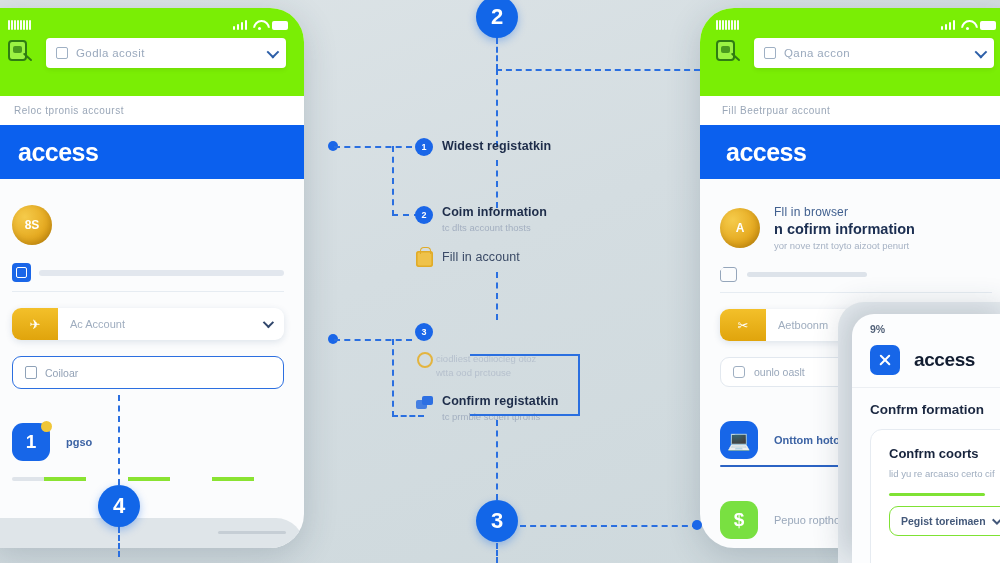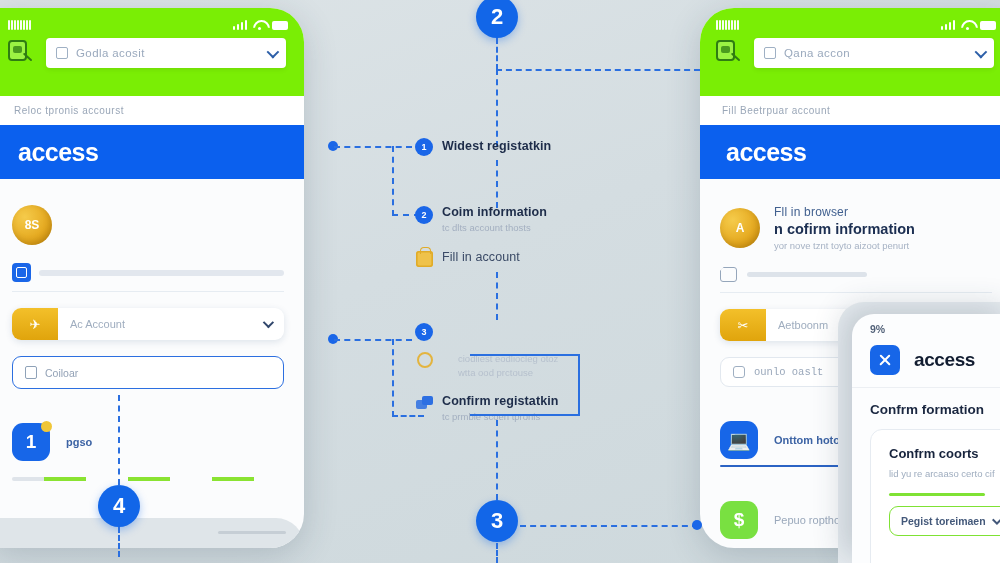--- a/index.html
+++ b/index.html
@@ -129,21 +129,21 @@
 
   .clip-row { display:flex; align-items:center; gap:10px; margin-top:16px;
       border-bottom:1px solid #e6ecf2; padding-bottom:10px;}
   .clip-ico { width:17px;height:15px;border:1.7px solid #95a6bb;border-radius:3px;flex:0 0 auto;
      clip-path:polygon(0 25%,22% 0,100% 0,100% 100%,0 100%);}
   .clip-bar { flex:1; height:5px; background:#dde3ea; border-radius:3px; max-width:120px;}
 
   .chk-row { margin-top:16px; height:30px; border:1.4px solid #e2e8ef; border-radius:9px;
       display:flex;align-items:center;gap:9px;padding:0 12px;background:#fff;}
   .chk-box { width:12px;height:12px;border:1.5px solid #9fafc2;border-radius:3px;flex:0 0 auto;}
-  .chk-row span { font-size:10.5px;color:#9aa8bb;filter:blur(.55px);font-family:Liberation Mono, monospace;}
+  .chk-row span { font-size:10.5px;color:#9aa8bb;filter:blur(.55px);}
 
   
   .shelf { position:absolute; left:0; bottom:0; width:100%; height:30px;
      background:#dfe5e9; border-radius:0 28px 0 0;}
   .shelf .bar { position:absolute; right:18px; top:13px; width:68px;height:3px;
      background:#c6ced5;border-radius:2px;}
 
   
   .modal-shadowcard {
     position:absolute; left:838px; top:302px; width:176px; height:262px;
@@ -445,21 +445,21 @@
 
   <div class="node-dot" style="left:8px; top:334px;"></div>
   <div class="h-dash" style="left:14px; top:339px; width:78px;"></div>
   <div class="elbow" style="left:72px; top:339px; width:32px; height:78px;"></div>
 
   <div class="node-sm" style="left:95px; top:323px;">
     <span>3</span>
   </div>
 
   <span class="node-ring" style="left:97px; top:352px;"></span>
-  <div class="flabel" style="left:138px; top:350px;">
+  <div class="flabel" style="left:116px; top:350px;">
     <div class="s lt">ciodliest eodliocleg otoz</div>
     <div class="s lt">wtta ood prctouse</div>
   </div>
 
   <span class="cards-ico" style="left:96px; top:396px;">
       <i></i>
       <i></i>
     </span>
   <div class="flabel" style="left:122px; top:394px;">
     <div class="t">Confirm registatkin</div>

